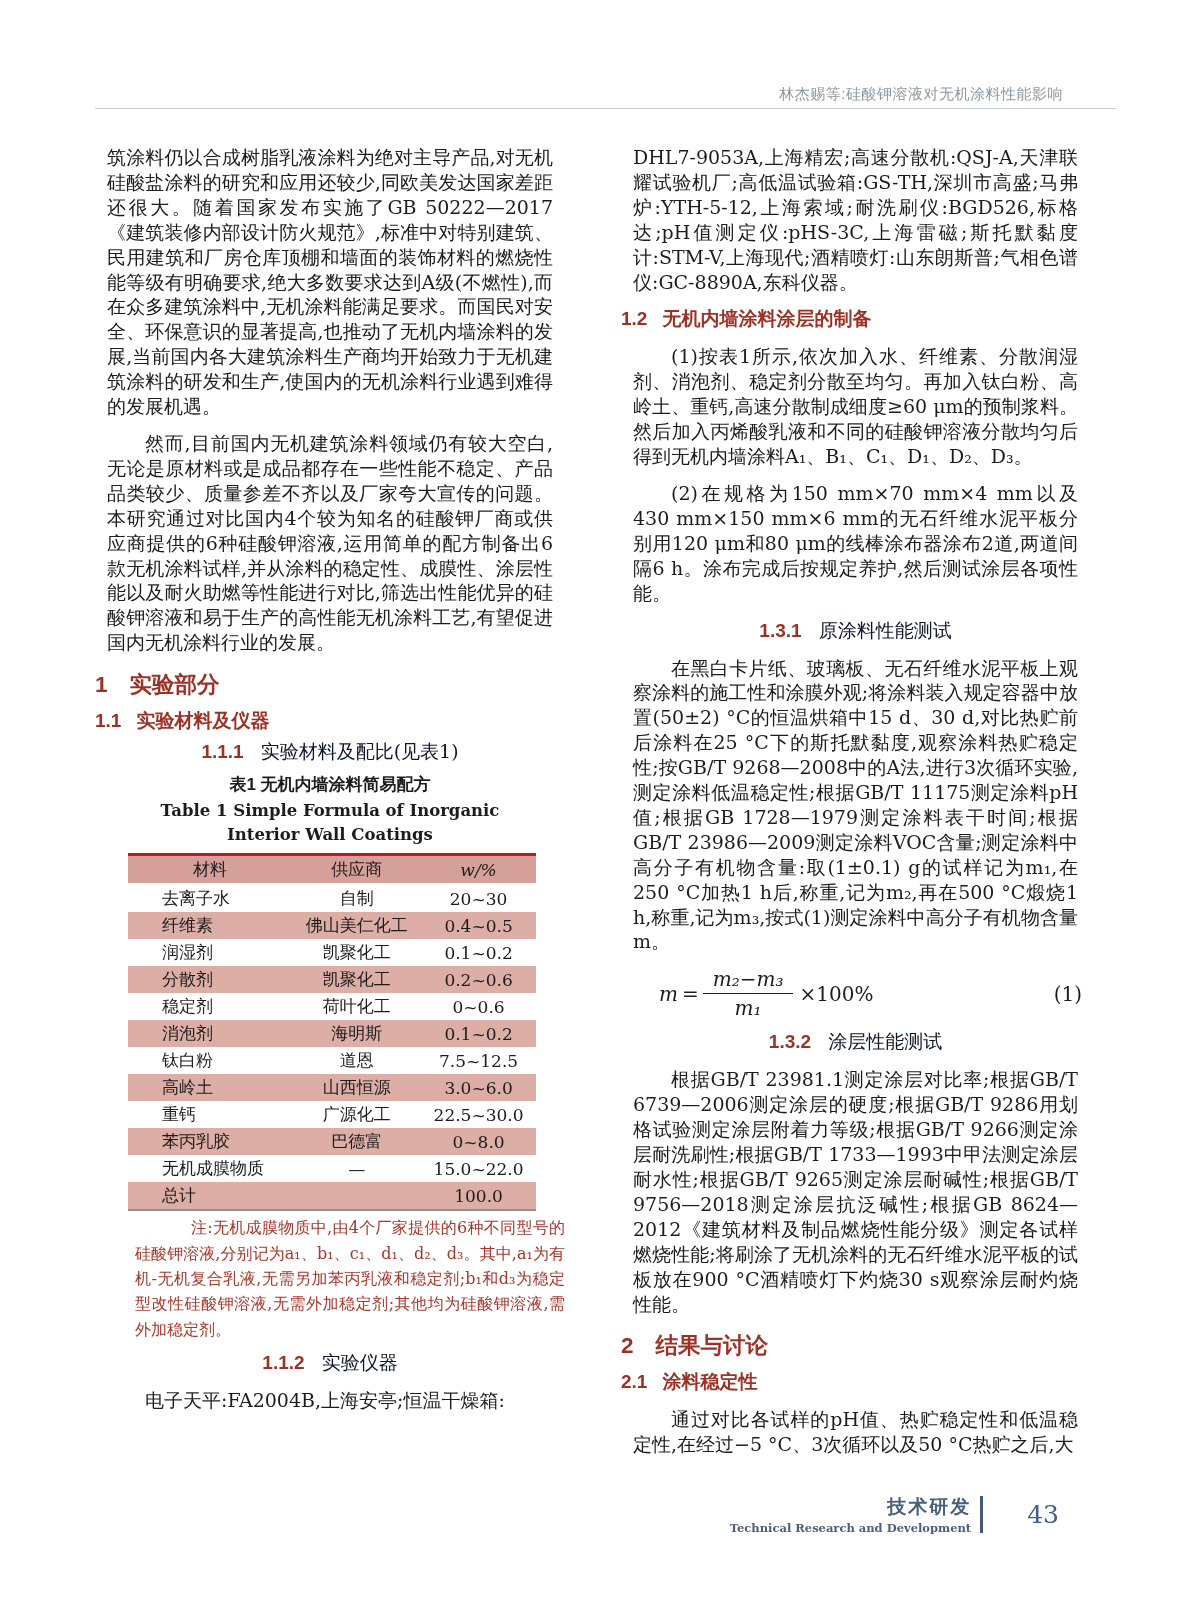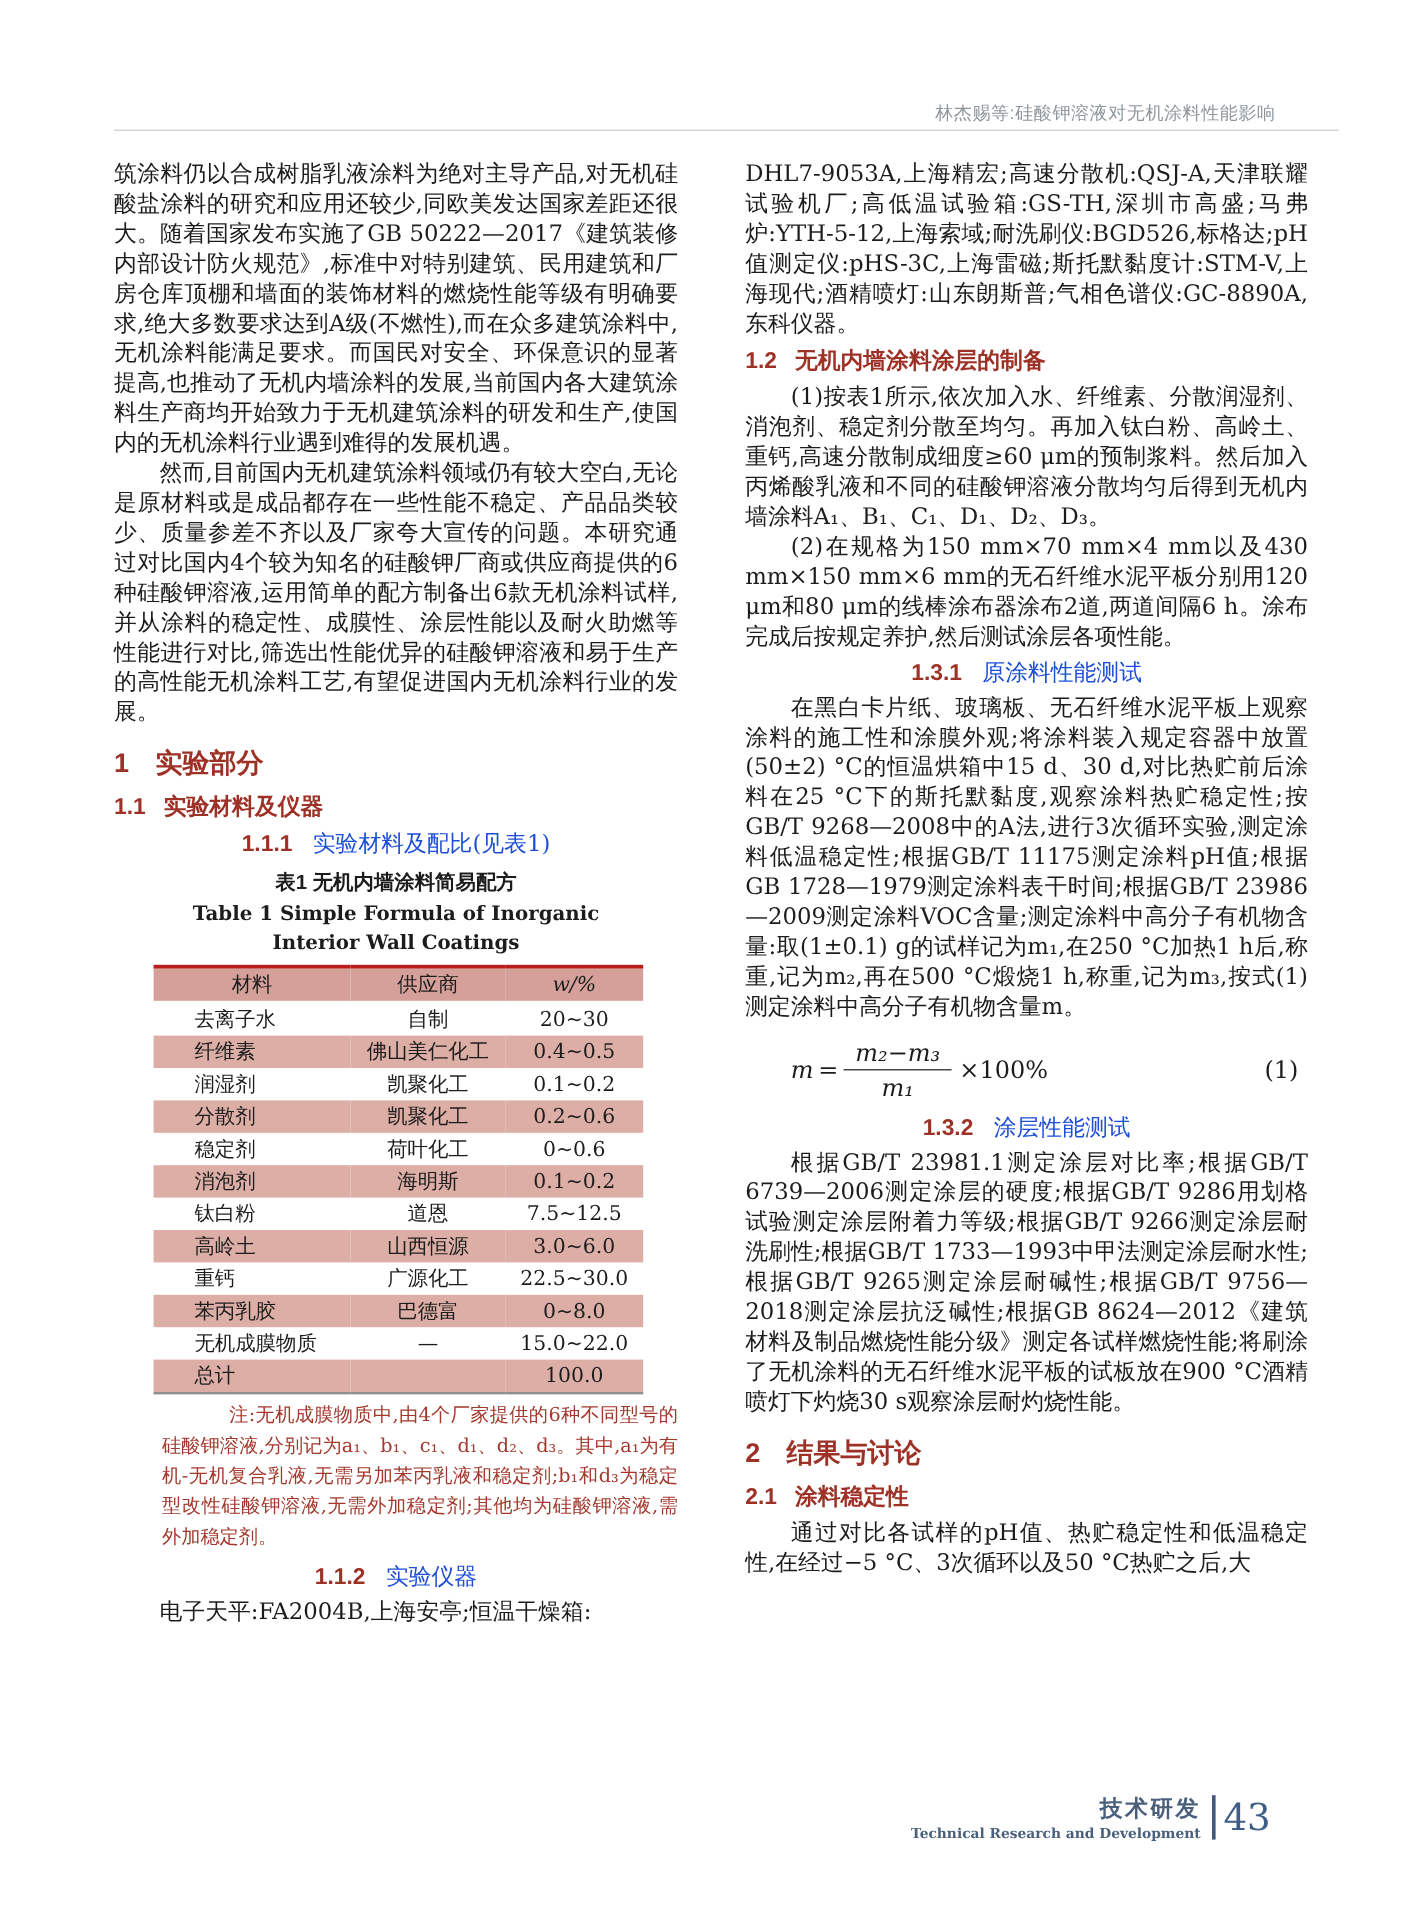--- a/index.html
+++ b/index.html
@@ -22,21 +22,21 @@
     background:#c9cdd1;
   }
   
   .columns{
     position:absolute;top:133px;left:95px;width:995px;
     display:flex;gap:56px;
   }
   .col{width:470px;}
   .col.right{width:469px;}
   p.body{
-    font-size:19px;line-height:24.9px;margin:0;
+    font-size:19px;line-height:24.9px;margin:12px;
     text-align:justify;text-justify:inter-ideograph;
   }
   p.indent{text-indent:2em;}
   
   .h1{
     display:flex;align-items:baseline;
     font-family:"Liberation Sans","DejaVu Sans",sans-serif;
     font-weight:bold;color:#9e3126;font-size:22.5px;
     margin:14px 0 8px 0;
   }
@@ -50,21 +50,21 @@
   .h2 .hnum{margin-right:15px;}
   .h3{
     display:flex;align-items:baseline;font-size:19px;
     margin:4px 0 4px 0;
     justify-content:center;
   }
   .h3 .h3num{
     font-family:"Liberation Sans","DejaVu Sans",sans-serif;
     font-weight:bold;color:#9e3126;margin-right:17px;
   }
-  .h3 .h3title{color:#1d4ed8;}
+  .h3 .h3title{color:#0f172a;}
   
   .cap-cn{
     font-family:"Liberation Sans","DejaVu Sans",sans-serif;
     font-weight:bold;font-size:17px;text-align:center;
     margin:8px 0 3px 0;
   }
   .cap-en{
     font-weight:bold;font-size:16.5px;line-height:24px;
     text-align:center;margin:0 34px 6px 34px;
   }
@@ -105,21 +105,21 @@
     position:absolute;top:1494px;right:128px;
     display:flex;align-items:center;
   }
   .f-left{text-align:right;}
   .f-cn{
     font-family:"Liberation Sans","DejaVu Sans",sans-serif;
     font-weight:bold;font-size:19px;color:#4a5f7c;letter-spacing:2px;
   }
   .f-en{font-weight:bold;font-size:11.5px;color:#4a5f7c;margin-top:1px;}
   .f-bar{width:3px;height:37px;background:#44597a;margin:0 7px 0 9px;}
-  .f-num{font-size:31px;color:#3e5e88;}
+  .f-num{font-size:25px;color:#3e5e88;margin-left:37px;}
 </style>
 </head>
 <body>
 
 <div class="page">
 
   <div class="running-head">林杰赐等:硅酸钾溶液对无机涂料性能影响</div>
   <div class="head-rule"></div>
 
   <div class="columns">

